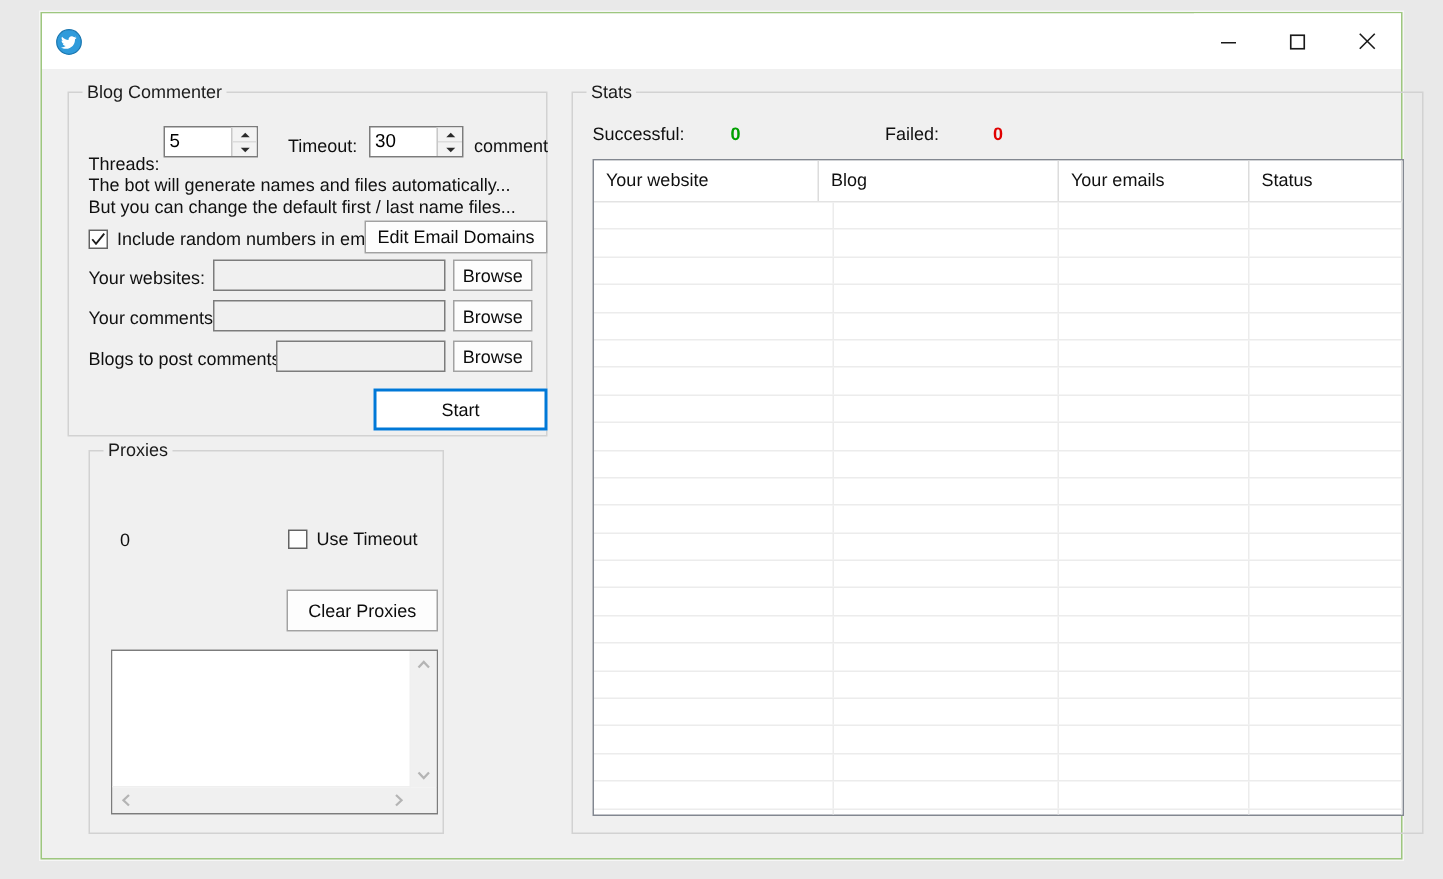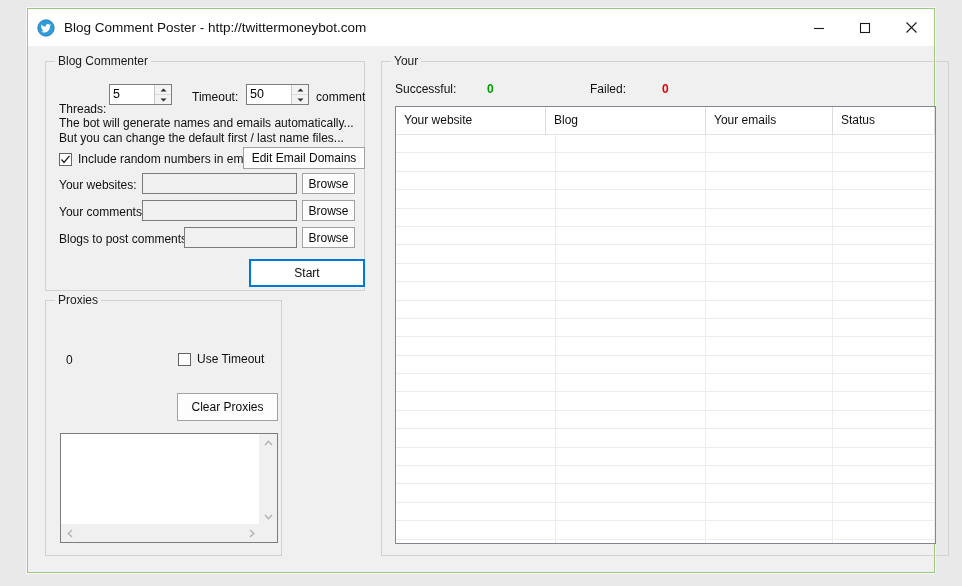--- a/index.html
+++ b/index.html
@@ -82,21 +82,21 @@
     top: -7px;
     left: 9px;
     background: #f0f0f0;
     padding: 0 3px;
     font-size: 12px;
     color: #1b1b1b;
     line-height: 12px;
   }
 
   #group-commenter { left: 17px; top: 15px; width: 320px; height: 230px; }
-  #group-proxies   { left: 17px; top: 254px; width: 237px; height: 256px; }
+  #group-proxies   { left: 31px; top: 254px; width: 237px; height: 256px; }
   #group-stats     { left: 353px; top: 15px; width: 568px; height: 495px; }
 
   
   .lbl {
     position: absolute;
     font-size: 12px;
     color: #101010;
     line-height: 14px;
     white-space: nowrap;
   }
@@ -278,21 +278,20 @@
   <div class="window" style="border-color: rgb(158, 199, 127);">
 
     <div class="titlebar">
       <span class="title-icon">
         <svg width="18" height="18" viewBox="0 0 18 18">
           <circle cx="9" cy="9" r="8.2" fill="#2f9bdb"></circle>
           <circle cx="9" cy="9" r="8.2" fill="none" stroke="#1b77b0" stroke-width="0.8"></circle>
           <path d="M14 6.1c-0.38 0.17-0.79 0.29-1.22 0.34 0.44-0.27 0.78-0.69 0.94-1.19-0.41 0.24-0.87 0.42-1.35 0.52-0.39-0.42-0.94-0.68-1.56-0.68-1.18 0-2.13 0.96-2.13 2.14 0 0.17 0.02 0.33 0.06 0.49-1.77-0.09-3.34-0.94-4.39-2.23-0.18 0.32-0.29 0.69-0.29 1.08 0 0.74 0.38 1.4 0.95 1.78-0.35-0.01-0.68-0.11-0.97-0.27v0.03c0 1.04 0.73 1.9 1.71 2.1-0.18 0.05-0.37 0.07-0.56 0.07-0.14 0-0.27-0.01-0.4-0.04 0.27 0.85 1.06 1.47 2 1.49-0.73 0.57-1.65 0.92-2.66 0.92-0.17 0-0.34-0.01-0.51-0.03 0.95 0.61 2.08 0.96 3.29 0.96 3.94 0 6.1-3.27 6.1-6.1l-0.01-0.28c0.42-0.3 0.78-0.68 1.07-1.1z" fill="#ffffff"></path>
         </svg>
       </span>
-      <span class="title-text">Blog Comment Poster - http://twittermoneybot.com</span>
 
       <div class="win-buttons">
         <div class="win-btn">
           <svg width="12" height="12" viewBox="0 0 12 12">
               <line x1="1" y1="6.5" x2="11" y2="6.5" stroke="#1a1a1a" stroke-width="1.1"></line>
             </svg>
         </div>
         <div class="win-btn">
           <svg width="12" height="12" viewBox="0 0 12 12">
               <rect x="1.5" y="1.5" width="9" height="9" fill="none" stroke="#1a1a1a" stroke-width="1.1"></rect>
@@ -324,37 +323,37 @@
             <span class="sp-dn">
               <svg width="7" height="4" viewBox="0 0 7 4">
                   <polygon points="3.5,3.5 0.5,0.5 6.5,0.5" fill="#2b2b2b"></polygon>
                 </svg>
             </span>
           </span>
         </div>
 
         <span class="lbl" style="left:146px; top:28px;">Timeout:</span>
         <div class="spinner" style="left:200px; top:22px; width:63px; height:21px;">
-          <span class="sp-value">50</span>
+          <span class="sp-value">30</span>
           <span class="sp-arrows">
             <span class="sp-up">
               <svg width="7" height="4" viewBox="0 0 7 4">
                   <polygon points="3.5,0.5 6.5,3.5 0.5,3.5" fill="#2b2b2b"></polygon>
                 </svg>
             </span>
             <span class="sp-dn">
               <svg width="7" height="4" viewBox="0 0 7 4">
                   <polygon points="3.5,3.5 0.5,0.5 6.5,0.5" fill="#2b2b2b"></polygon>
                 </svg>
             </span>
           </span>
         </div>
         <span class="lbl" style="left:270px; top:28px;">comment</span>
 
-        <span class="lbl" style="left:13px; top:54px;">The bot will generate names and emails automatically...</span>
+        <span class="lbl" style="left:13px; top:54px;">The bot will generate names and files automatically...</span>
         <span class="lbl" style="left:13px; top:69px;">But you can change the default first / last name files...</span>
 
         <div class="checkbox-row" style="left:13px; top:90px;">
           <span class="cb-box">
             <svg width="11" height="11" viewBox="0 0 11 11">
                 <polyline points="1.5,5.5 4,8.5 9.5,1.8" fill="none" stroke="#1d1d1d" stroke-width="1.3"></polyline>
               </svg>
           </span>
           <span class="cb-label">Include random numbers in emails</span>
         </div>
@@ -424,21 +423,21 @@
               <svg width="6" height="9" viewBox="0 0 6 9">
                   <polyline points="1,1 4.7,4.5 1,8" fill="none" stroke="#b4b4b4" stroke-width="1.5"></polyline>
                 </svg>
             </span>
           </div>
           <div class="scroll-corner"></div>
         </div>
       </div>
 
       <div class="groupbox" id="group-stats">
-        <span class="group-label">Your</span>
+        <span class="group-label">Stats</span>
 
         <span class="lbl" style="left:13px; top:20px;">Successful:</span>
         <span class="stat-value" id="successful-value" style="left: 105px; top: 20px; color: rgb(0, 160, 0);">0</span>
 
         <span class="lbl" style="left:208px; top:20px;">Failed:</span>
         <span class="stat-value" id="failed-value" style="left: 280px; top: 20px; color: rgb(224, 0, 0);">0</span>
 
         <div class="grid">
           <div class="grid-header" id="grid-header">
               <div class="gh-cell" style="width: 150px;">Your website</div>

